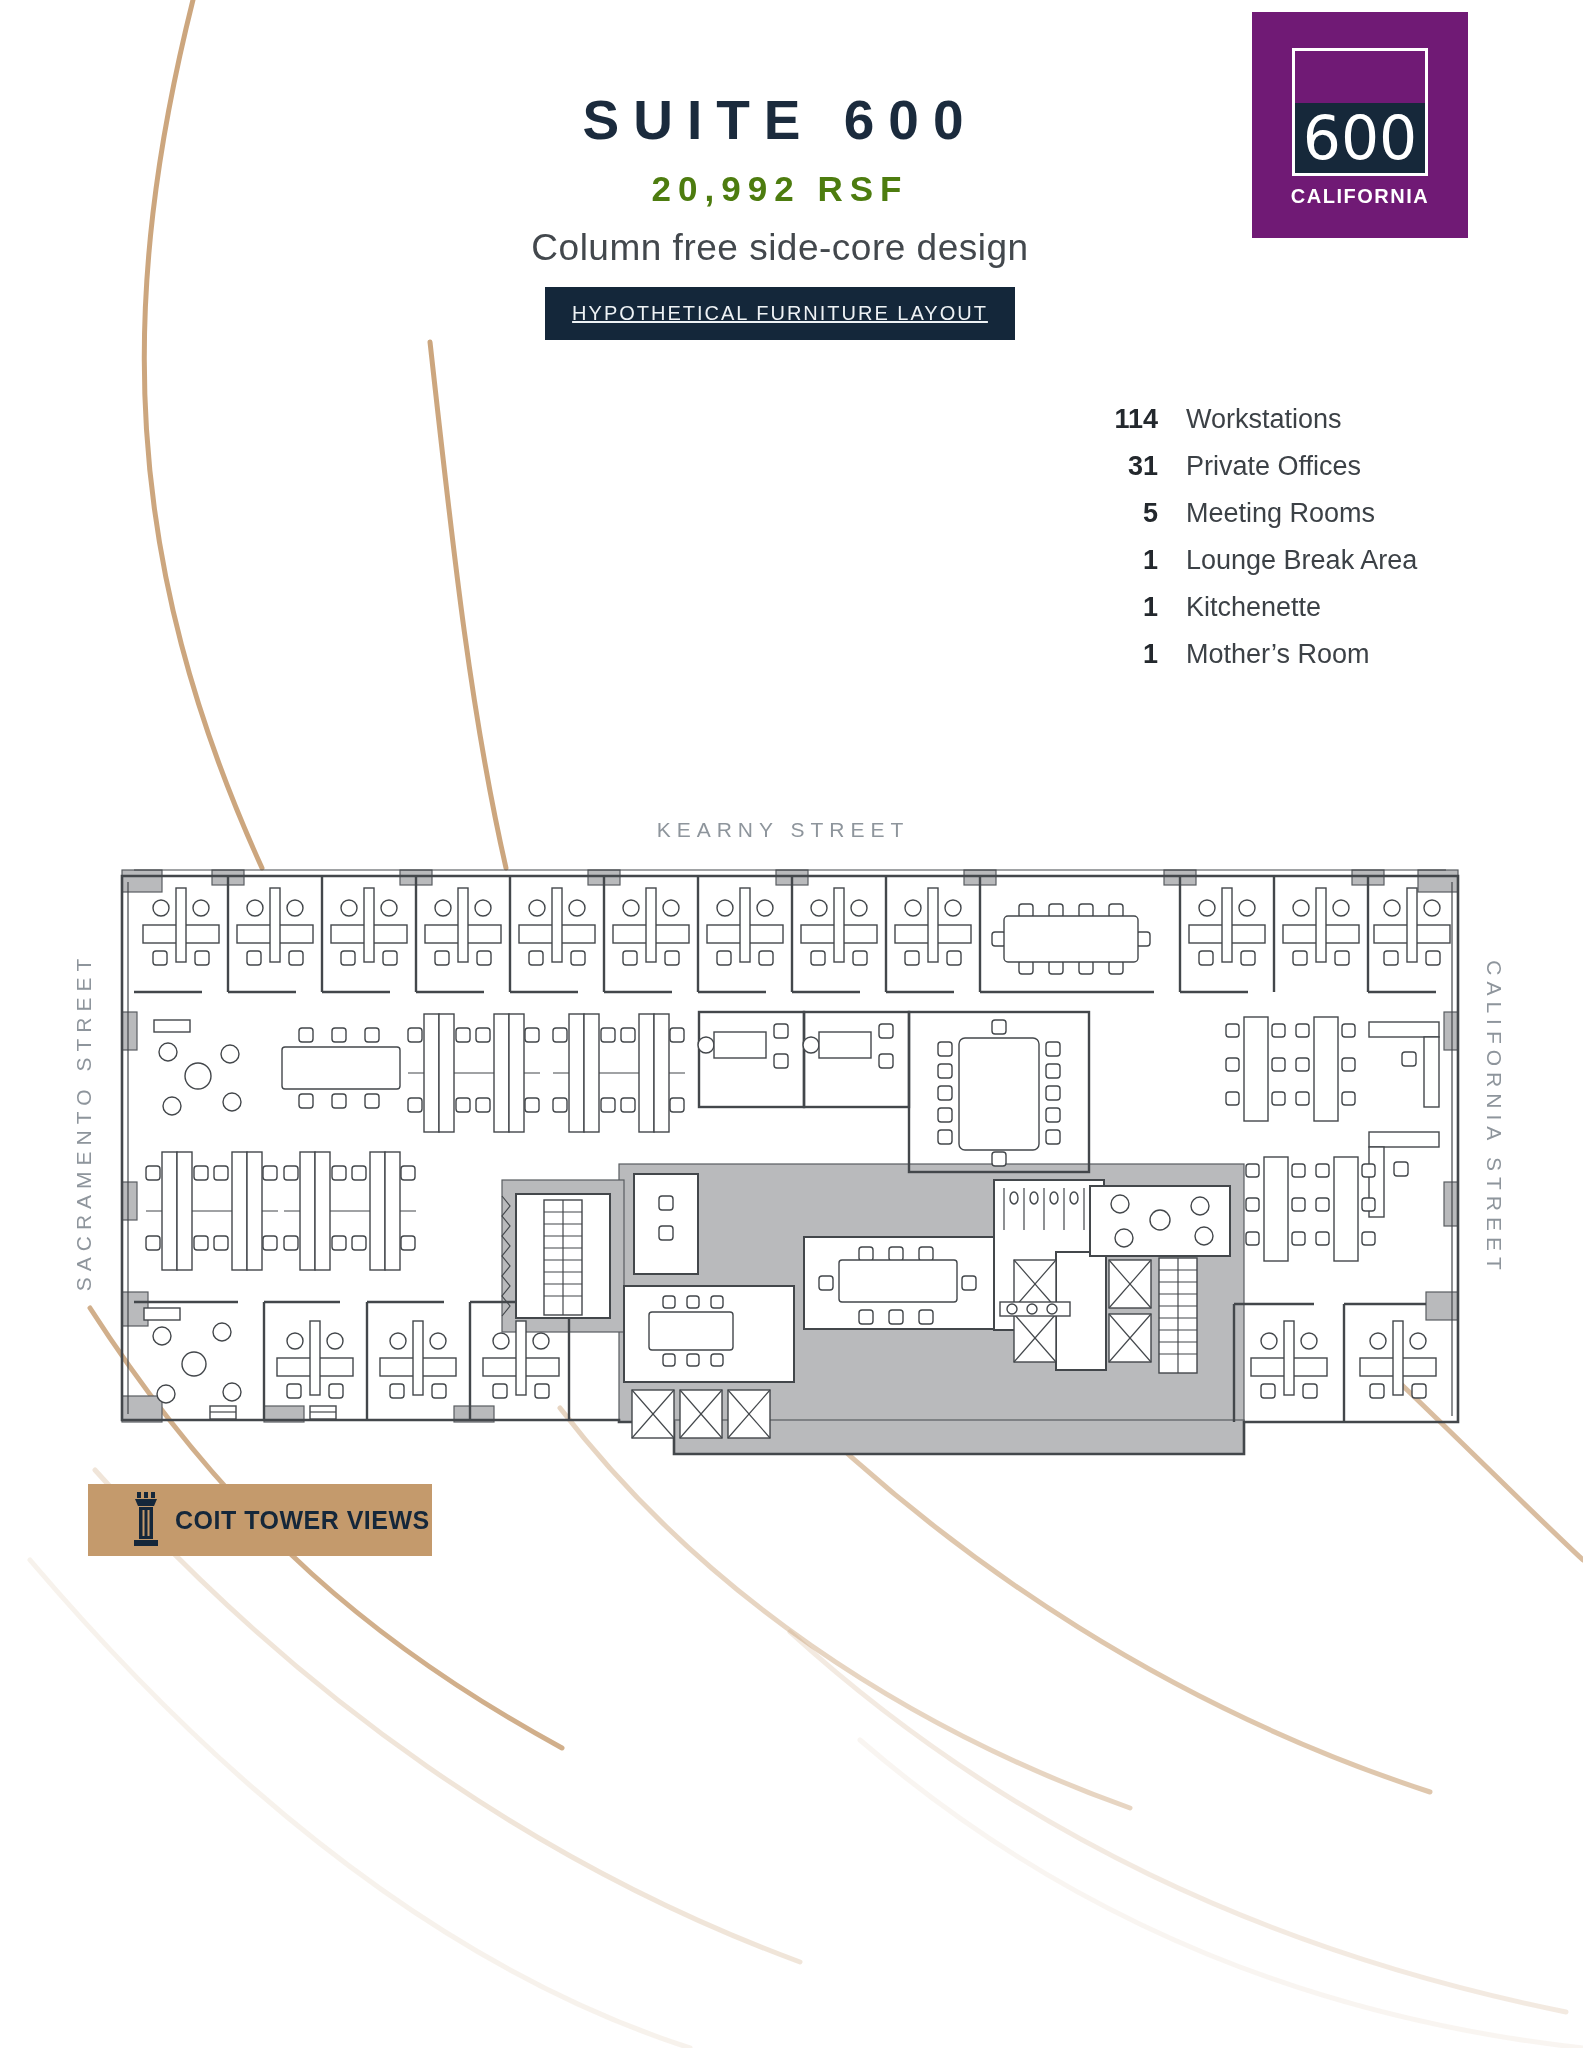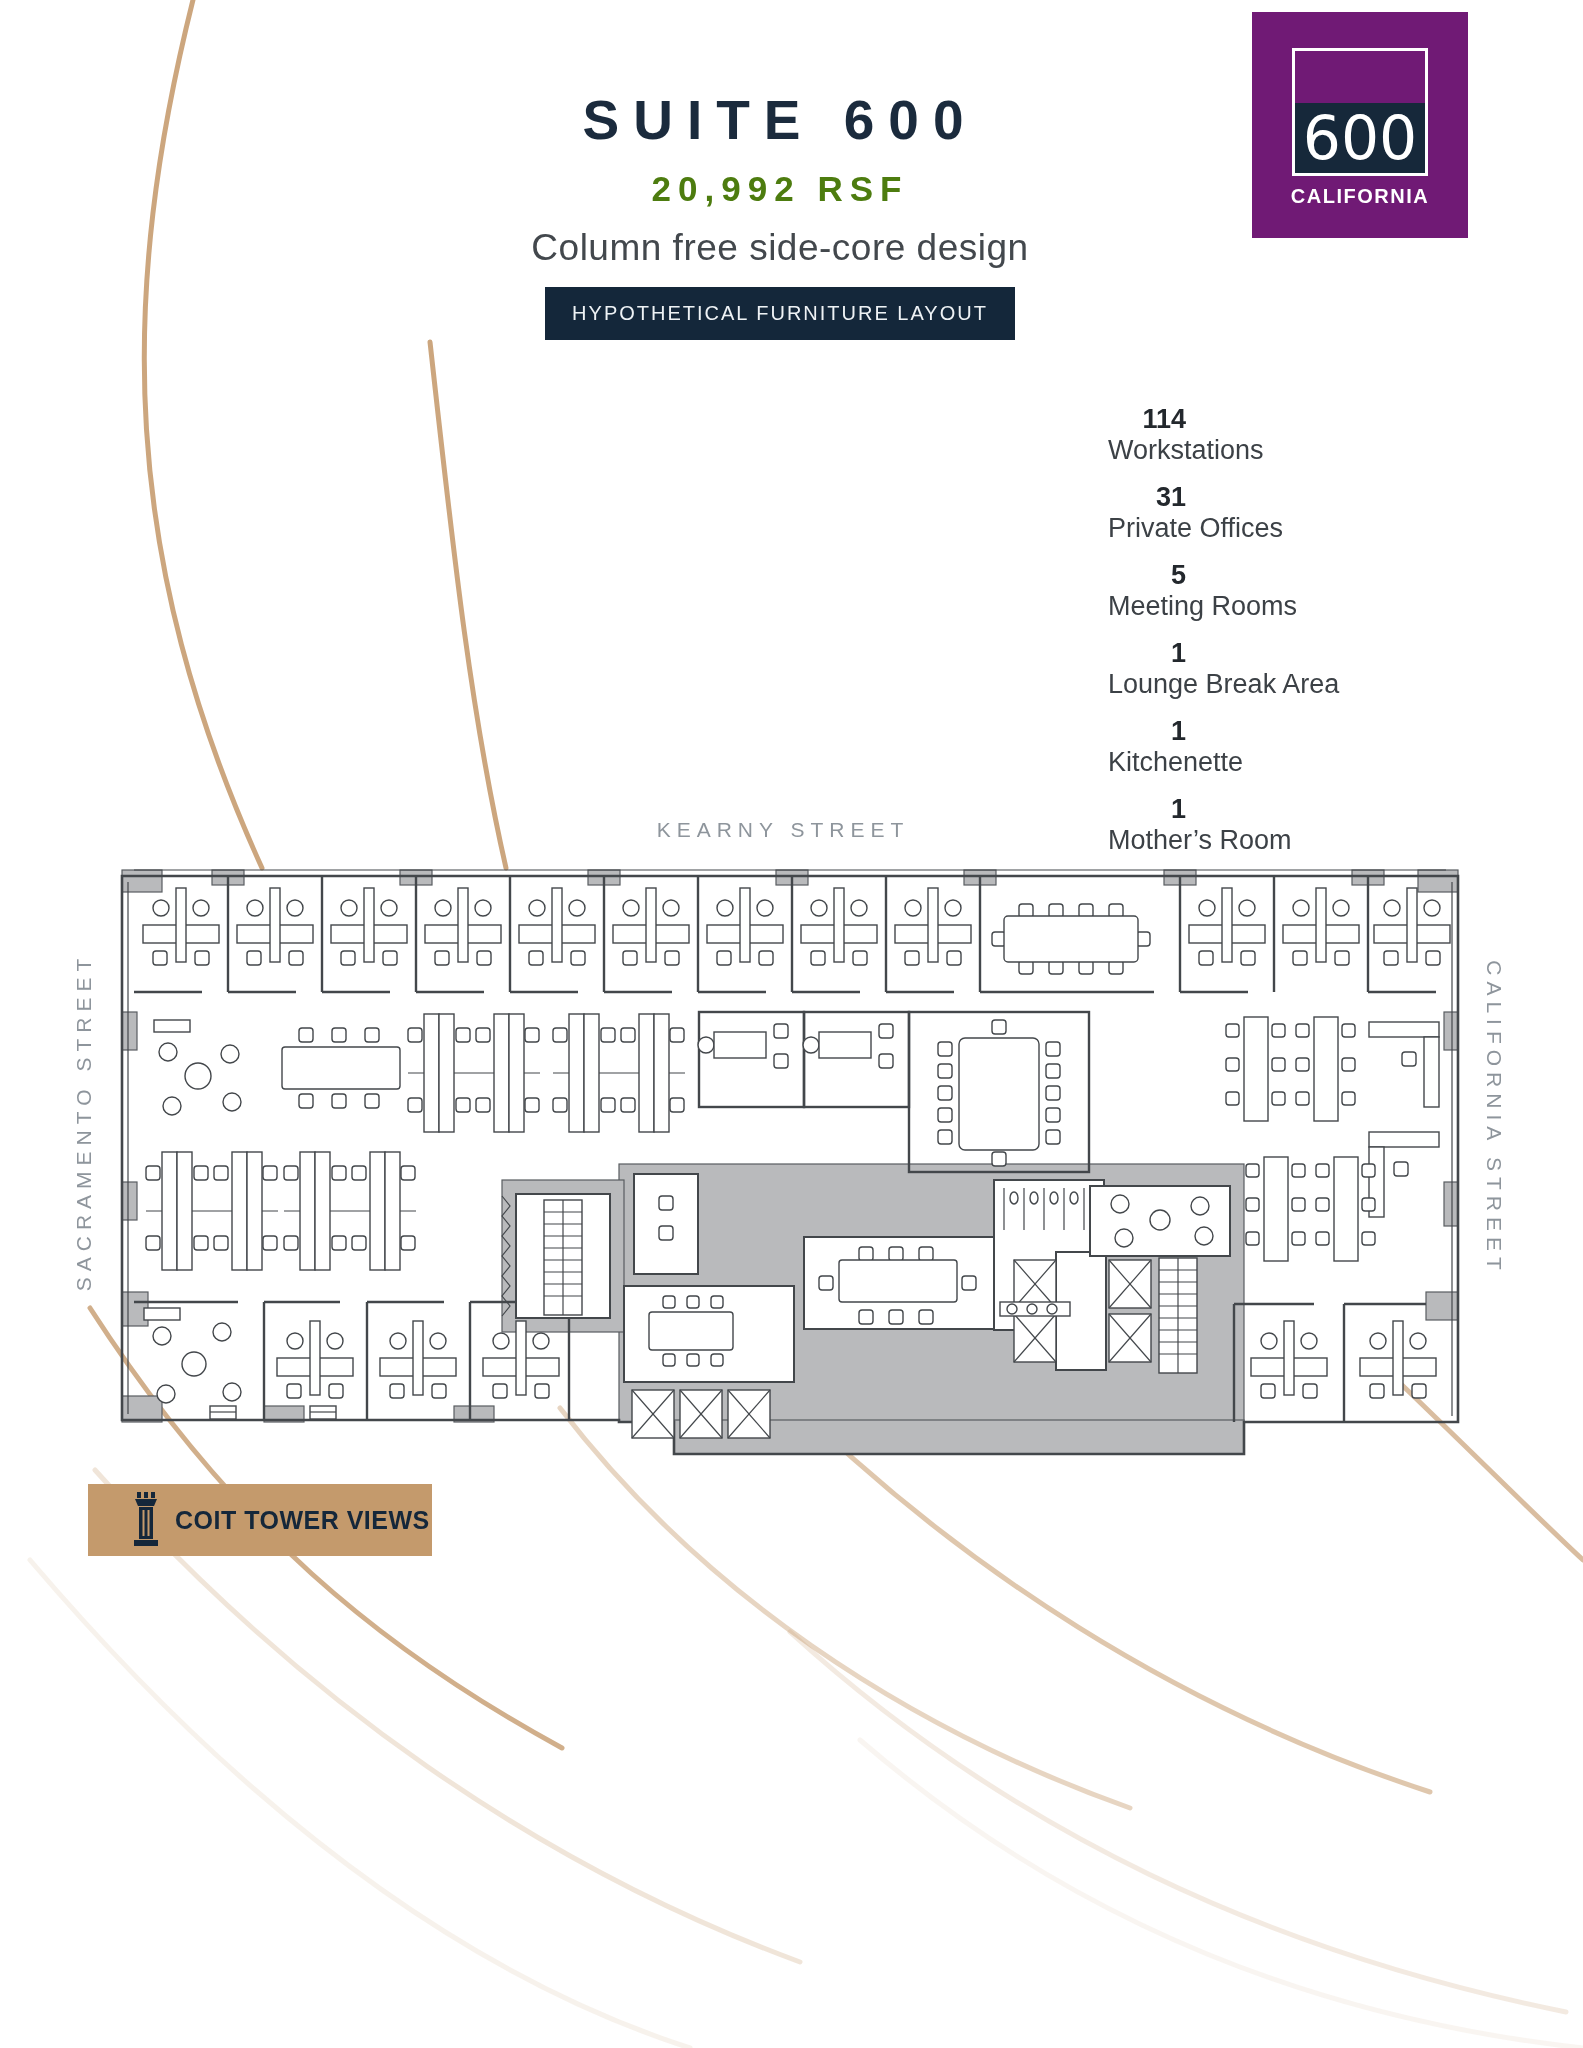--- a/index.html
+++ b/index.html
@@ -7,32 +7,32 @@
        font-family:"Liberation Sans",sans-serif;overflow:hidden;}
   .abs{position:absolute;}
   
   #arcs{position:absolute;left:0;top:0;z-index:0;}
   
   .title-block{left:455px;top:88px;width:650px;text-align:center;z-index:2;}
   .suite-title{font-size:55px;font-weight:700;letter-spacing:14px;color:#1b2b3d;margin:0;text-align:center;}
   .rsf{font-size:35px;font-weight:700;letter-spacing:7px;color:#4d7c0f;margin-top:17px;}
   .subtitle{font-size:37px;font-weight:400;letter-spacing:0.5px;color:#43484d;margin-top:18px;}
   .layout-badge{display:inline-block;margin-top:18px;background:#14273a;color:#eef2f5;
-      font-size:20px;font-weight:400;letter-spacing:2px;padding:15px 27px;}
+      font-size:20px;font-weight:400;letter-spacing:2px;padding:15px 27px;text-decoration:underline;}
   
   .logo{left:1252px;top:12px;width:216px;height:226px;background:#701a75;z-index:2;}
   .logo-square{position:absolute;left:40px;right:40px;top:36px;height:122px;border:3px solid #ffffff;}
   .logo-600{position:absolute;left:0;right:0;top:96px;text-align:center;color:#ffffff;
       font-family:"DejaVu Sans",sans-serif;font-weight:400;font-size:60px;line-height:60px;}
   .logo-600 span{background:#16283a;padding:0 8px;}
   .logo-name{position:absolute;left:0;right:0;bottom:30px;text-align:center;color:#ffffff;
       font-weight:700;font-size:20px;letter-spacing:1.5px;}
   
   .stats{left:1080px;top:404px;z-index:2;}
-  .stat-row{display:flex;align-items:baseline;margin-bottom:16px;flex-direction:column;}
+  .stat-row{display:flex;align-items:baseline;margin-bottom:16px;}
   .stat-value{width:78px;text-align:right;font-size:27px;font-weight:700;color:#23282d;}
   .stat-label{margin-left:28px;font-size:27px;font-weight:400;color:#3c4146;}
   
   .street{color:#8e959c;font-size:21px;letter-spacing:6px;white-space:nowrap;z-index:1;}
   .street-top{left:478px;top:818px;width:610px;text-align:center;}
   .street-left{left:84px;top:1122px;transform:translate(-50%,-50%) rotate(-90deg);}
   .street-right{left:1494px;top:1118px;transform:translate(-50%,-50%) rotate(90deg);}
   
   .coit{left:88px;top:1484px;width:344px;height:72px;background:#c49a6c;display:flex;
       align-items:center;z-index:2;}

